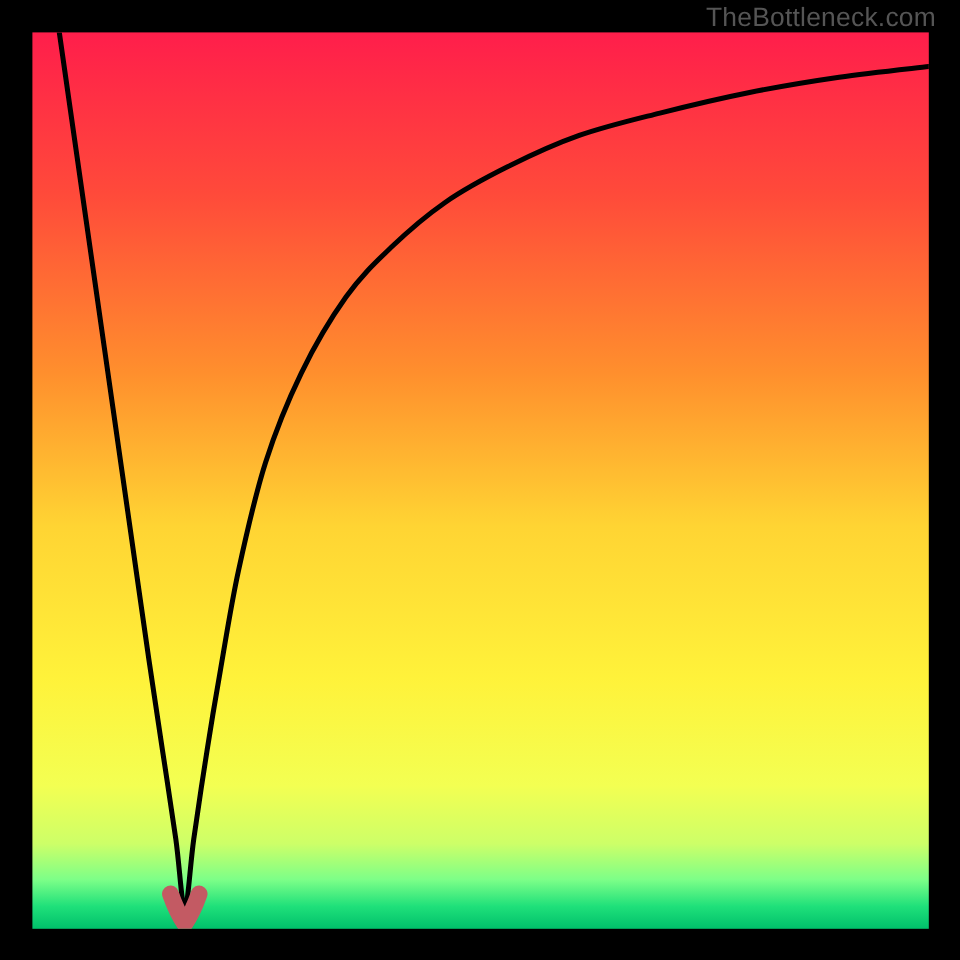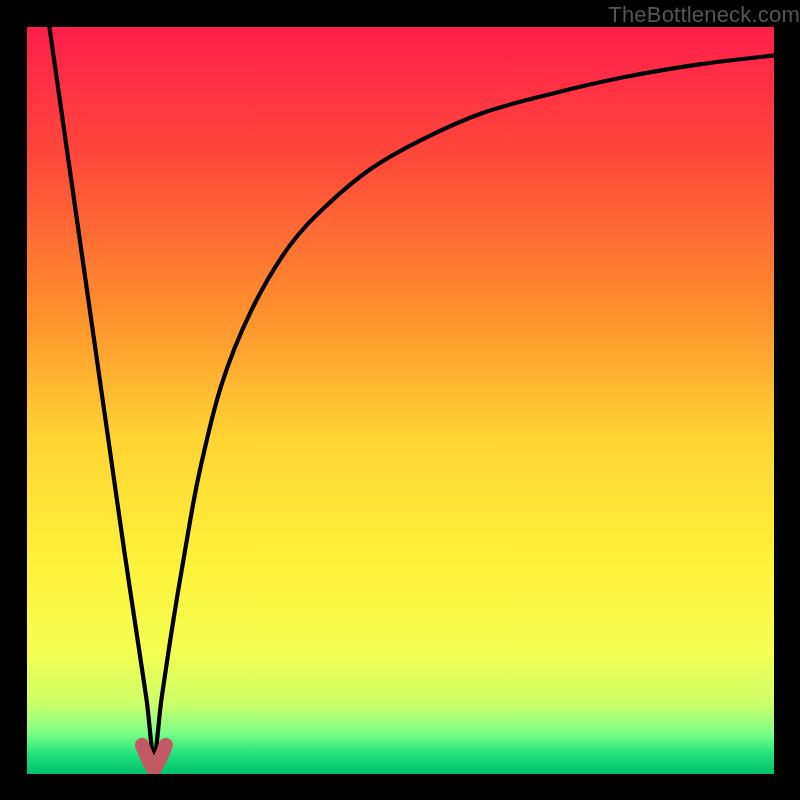--- a/index.html
+++ b/index.html
@@ -12,21 +12,21 @@
     font-family: Arial, Helvetica, sans-serif;
   }
   #chart-root {
     position: relative;
     width: 800px;
     height: 800px;
   }
   #watermark {
     position: absolute;
     top: 2px;
-    right: 0;
+    right: 20px;
     font-size: 22px;
     font-weight: 400;
     color: #555;
     letter-spacing: 0.2px;
     z-index: 10;
     user-select: none;
   }
   svg {
     display: block;
   }

